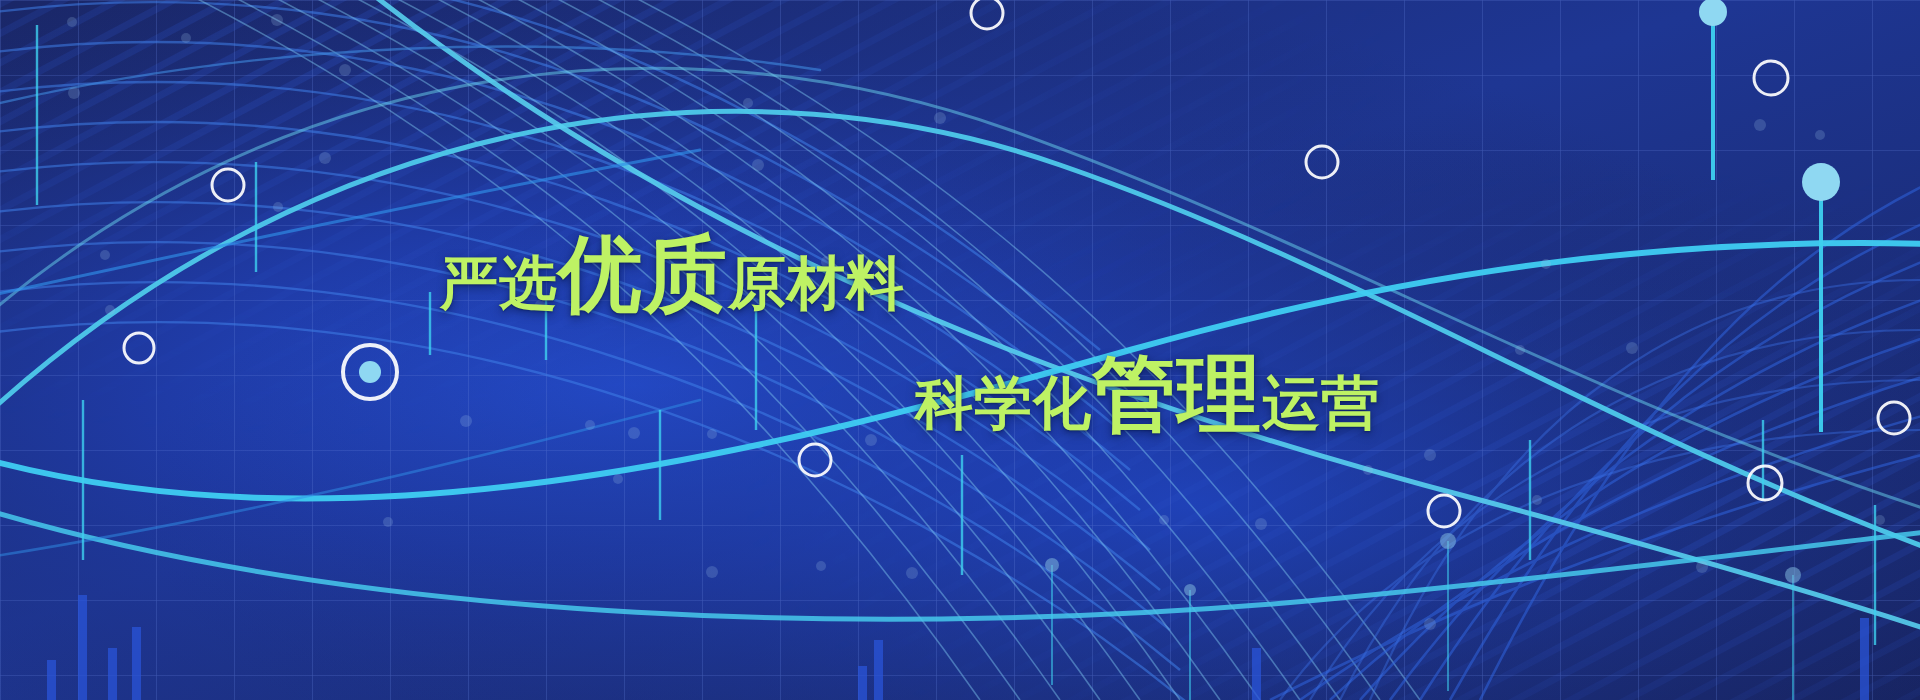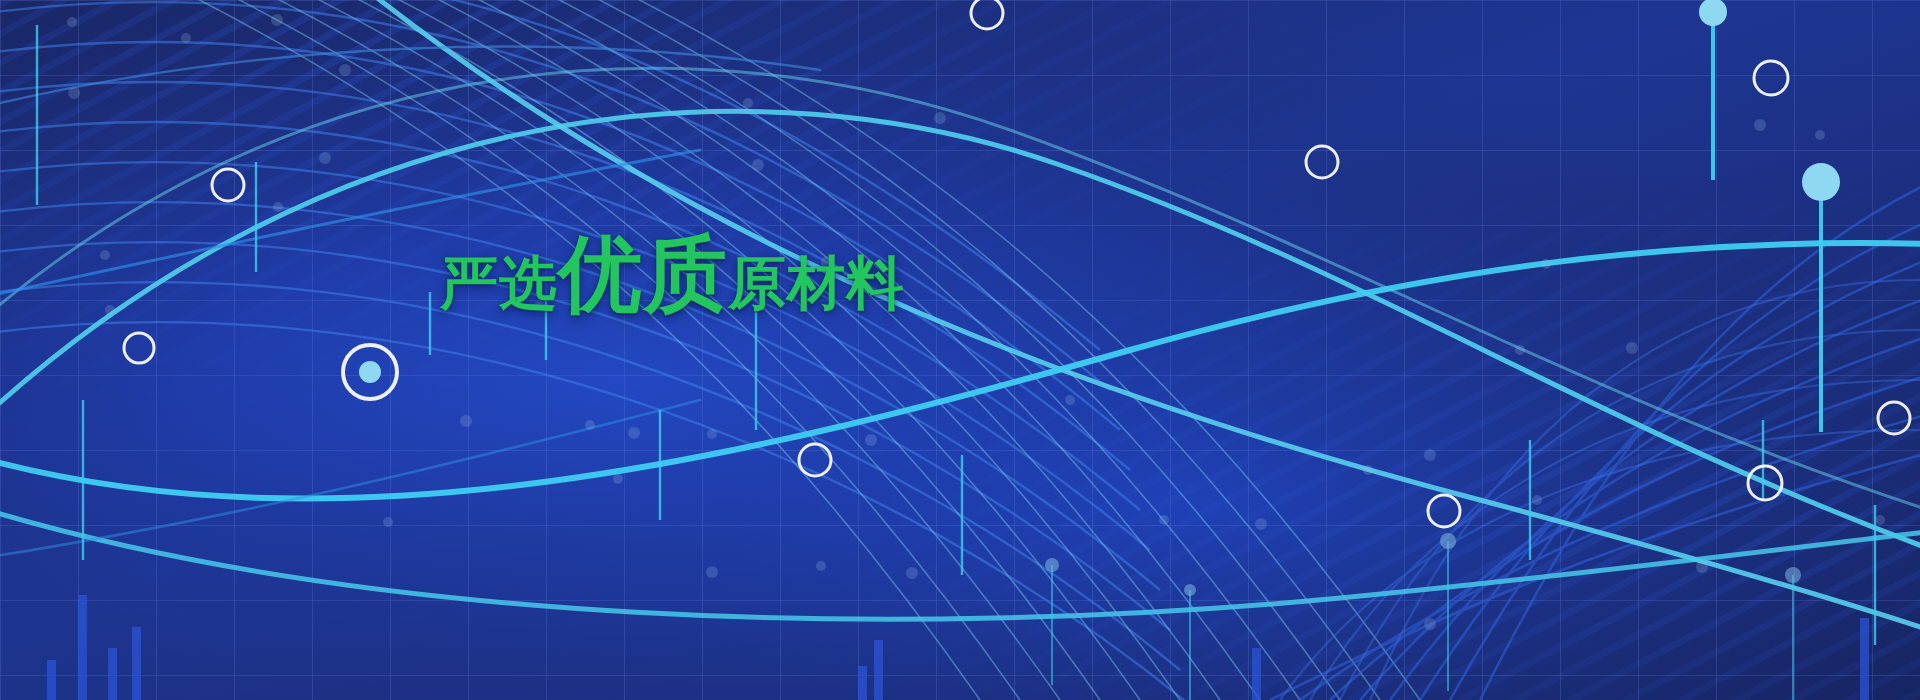--- a/index.html
+++ b/index.html
@@ -11,21 +11,21 @@
     font-family:"Liberation Sans","DejaVu Sans",sans-serif;
     background:#1d2b72;
   }
   #stage svg.layer{position:absolute;left:0;top:0;width:1920px;height:700px;display:block;}
 
   
   .headline{position:absolute;left:0;top:0;width:1920px;height:700px;pointer-events:none;}
   .line{
     position:absolute;
     white-space:nowrap;
-    color:#22c55e;
+    color:#bef264;
     font-weight:700;
     letter-spacing:1px;
     text-shadow:0 3px 10px rgba(3,16,60,.55), 0 1px 2px rgba(3,16,60,.45);
   }
   .line1{left:440px;top:232px;}
   .line2{left:915px;top:352px;}
   .sm{font-size:58px;line-height:1;vertical-align:baseline;}
   .lg{font-size:84px;line-height:1;vertical-align:baseline;}
 </style>
 </head>
@@ -241,15 +241,18 @@
         <circle cx="1771" cy="78" r="17" fill="none" stroke="#ffffff" stroke-width="3" opacity="0.92"></circle>
         <circle cx="1765" cy="483" r="17" fill="none" stroke="#ffffff" stroke-width="3" opacity="0.92"></circle>
         <circle cx="1894" cy="418" r="16" fill="none" stroke="#ffffff" stroke-width="3" opacity="0.92"></circle>
       </g>
   </svg>
 
   <div class="headline">
     <div class="line line1">
       <span class="sm">严选</span><span class="lg">优质</span><span class="sm">原材料</span>
     </div>
+    <div class="line line2">
+      <span class="sm">科学化</span><span class="lg">管理</span><span class="sm">运营</span>
+    </div>
   </div>
 
 </div>
 
 </body></html>

